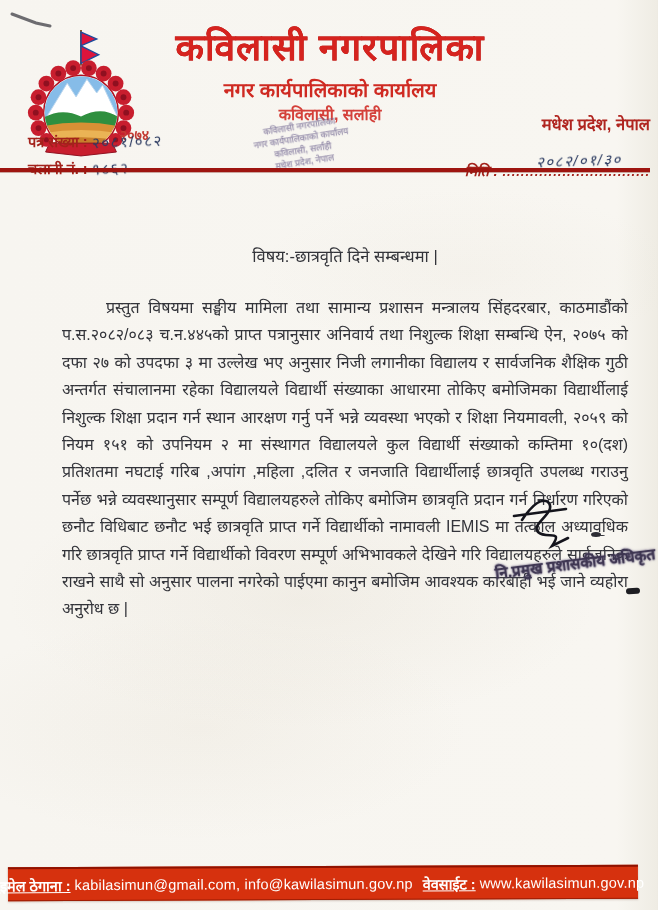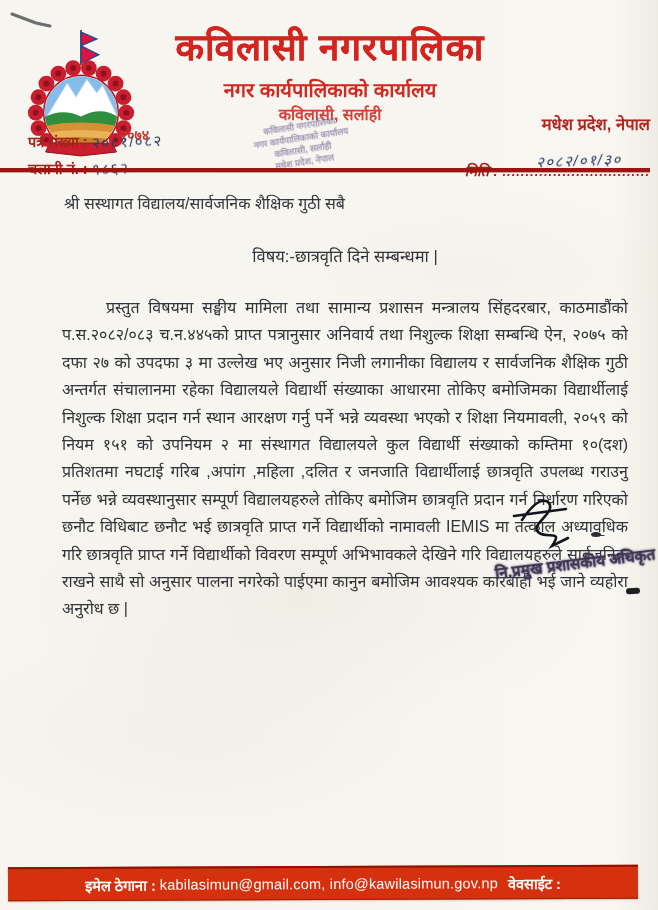--- a/index.html
+++ b/index.html
@@ -52,21 +52,21 @@
   .officer-stamp{left:486px;top:552px;width:178px;transform:rotate(-7deg);
     color:#3d3550;font-weight:bold;font-size:15.5px;text-align:center;
     text-shadow:0 0 1.2px #4a3f66,0 0 2.5px rgba(70,60,100,.55);filter:blur(.3px);}
   .smudge{left:626px;top:588px;width:14px;height:6px;background:#1d1d22;border-radius:3px;
           box-shadow:10px -1px 0 -3px rgba(30,30,35,.6);transform:rotate(-5deg);}
   
   .footer-bar{left:8px;top:866px;width:630px;height:31px;background:#d6310e;
     border-top:2px solid #8f1200;border-bottom:1px solid #9e1e05;
     transform:rotate(-.25deg);display:flex;align-items:center;justify-content:center;
     color:#fff;font-size:14.5px;white-space:nowrap;box-shadow:0 1px 2px rgba(90,40,20,.25);}
-  .footer-bar b{font-weight:bold;margin:17px 4px;}
+  .footer-bar b{font-weight:bold;margin:17px 4px;text-decoration:underline;}
   .footer-bar span.lat{letter-spacing:.2px;margin-right:6px;}
   .edge-mark{right:4px;top:140px;width:6px;height:10px;background:rgba(120,115,105,.5);border-radius:2px;}
 </style>
 </head>
 <body>
 
 <div class="page">
 
   <svg class="abs pen-mark" width="50" height="28" viewBox="0 0 50 28">
     <path d="M6,8 L30,17 L44,20" stroke="#4a4a50" stroke-width="3" fill="none" stroke-linecap="round" opacity=".8"></path>
@@ -173,36 +173,36 @@
   <div class="abs province">मधेश प्रदेश, नेपाल</div>
   <div class="abs date-row">
     <span class="meta-label">मिति :</span>
     <span class="date-dots">................................</span>
     <span class="hand date-hand">२०८२/०१/३०</span>
   </div>
 
   <div class="abs rule"></div>
 
   <div class="abs recipient">
-    <div>श्री सस्थागत विद्यालय/सार्वजनिक शैक्षिक गुठी सबै</div>
   </div>
 
   <div class="abs subject">विषय:-छात्रवृति दिने सम्बन्धमा |</div>
 
   <p class="abs para">प्रस्तुत विषयमा सङ्घीय मामिला तथा सामान्य प्रशासन मन्त्रालय सिंहदरबार, काठमाडौंको प.स.२०८२/०८३ च.न.४४५को प्राप्त पत्रानुसार अनिवार्य तथा निशुल्क शिक्षा सम्बन्धि ऐन, २०७५ को दफा २७ को उपदफा ३ मा उल्लेख भए अनुसार निजी लगानीका विद्यालय र सार्वजनिक शैक्षिक गुठी अन्तर्गत संचालानमा रहेका विद्यालयले विद्यार्थी संख्याका आधारमा तोकिए बमोजिमका विद्यार्थीलाई निशुल्क शिक्षा प्रदान गर्न स्थान आरक्षण गर्नु पर्ने भन्ने व्यवस्था भएको र शिक्षा नियमावली, २०५९ को नियम १५१ को उपनियम २ मा संस्थागत विद्यालयले कुल विद्यार्थी संख्याको कम्तिमा १०(दश) प्रतिशतमा नघटाई गरिब ,अपांग ,महिला ,दलित र जनजाति विद्यार्थीलाई छात्रवृति उपलब्ध गराउनु पर्नेछ भन्ने व्यवस्थानुसार सम्पूर्ण विद्यालयहरुले तोकिए बमोजिम छात्रवृति प्रदान गर्न निर्धारण गरिएको छनौट विधिबाट छनौट भई छात्रवृति प्राप्त गर्ने विद्यार्थीको नामावली IEMIS मा तत्काल अध्यावधिक गरि  छात्रवृति प्राप्त गर्ने विद्यार्थीको विवरण सम्पूर्ण अभिभावकले देखिने गरि विद्यालयहरुले सार्वजनिक राखने  साथै सो अनुसार पालना नगरेको पाईएमा कानुन बमोजिम आवश्यक कारबाही भई जाने व्यहोरा अनुरोध छ |</p>
 
   <svg class="abs sig" width="70" height="62" viewBox="0 0 70 62">
     <path d="M14,26 Q30,2 40,8 M6,22 L58,15 M40,8 C50,18 22,30 30,38 C38,46 56,34 44,52 L60,44" stroke="#14141c" stroke-width="2.6" fill="none" stroke-linecap="round"></path>
   </svg>
   <div class="abs ink-dot"></div>
 
   <div class="abs officer-stamp">नि.प्रमुख प्रशासकीय अधिकृत</div>
   <div class="abs smudge"></div>
 
   <div class="abs edge-mark"></div>
 
   <div class="abs footer-bar">
     <b>इमेल ठेगाना :</b>
     <span class="lat">kabilasimun@gmail.com, info@kawilasimun.gov.np</span>
     <b>वेवसाईट :</b>
+    <span class="lat">www.kawilasimun.gov.np</span>
   </div>
 
 </div>
 
 </body></html>

